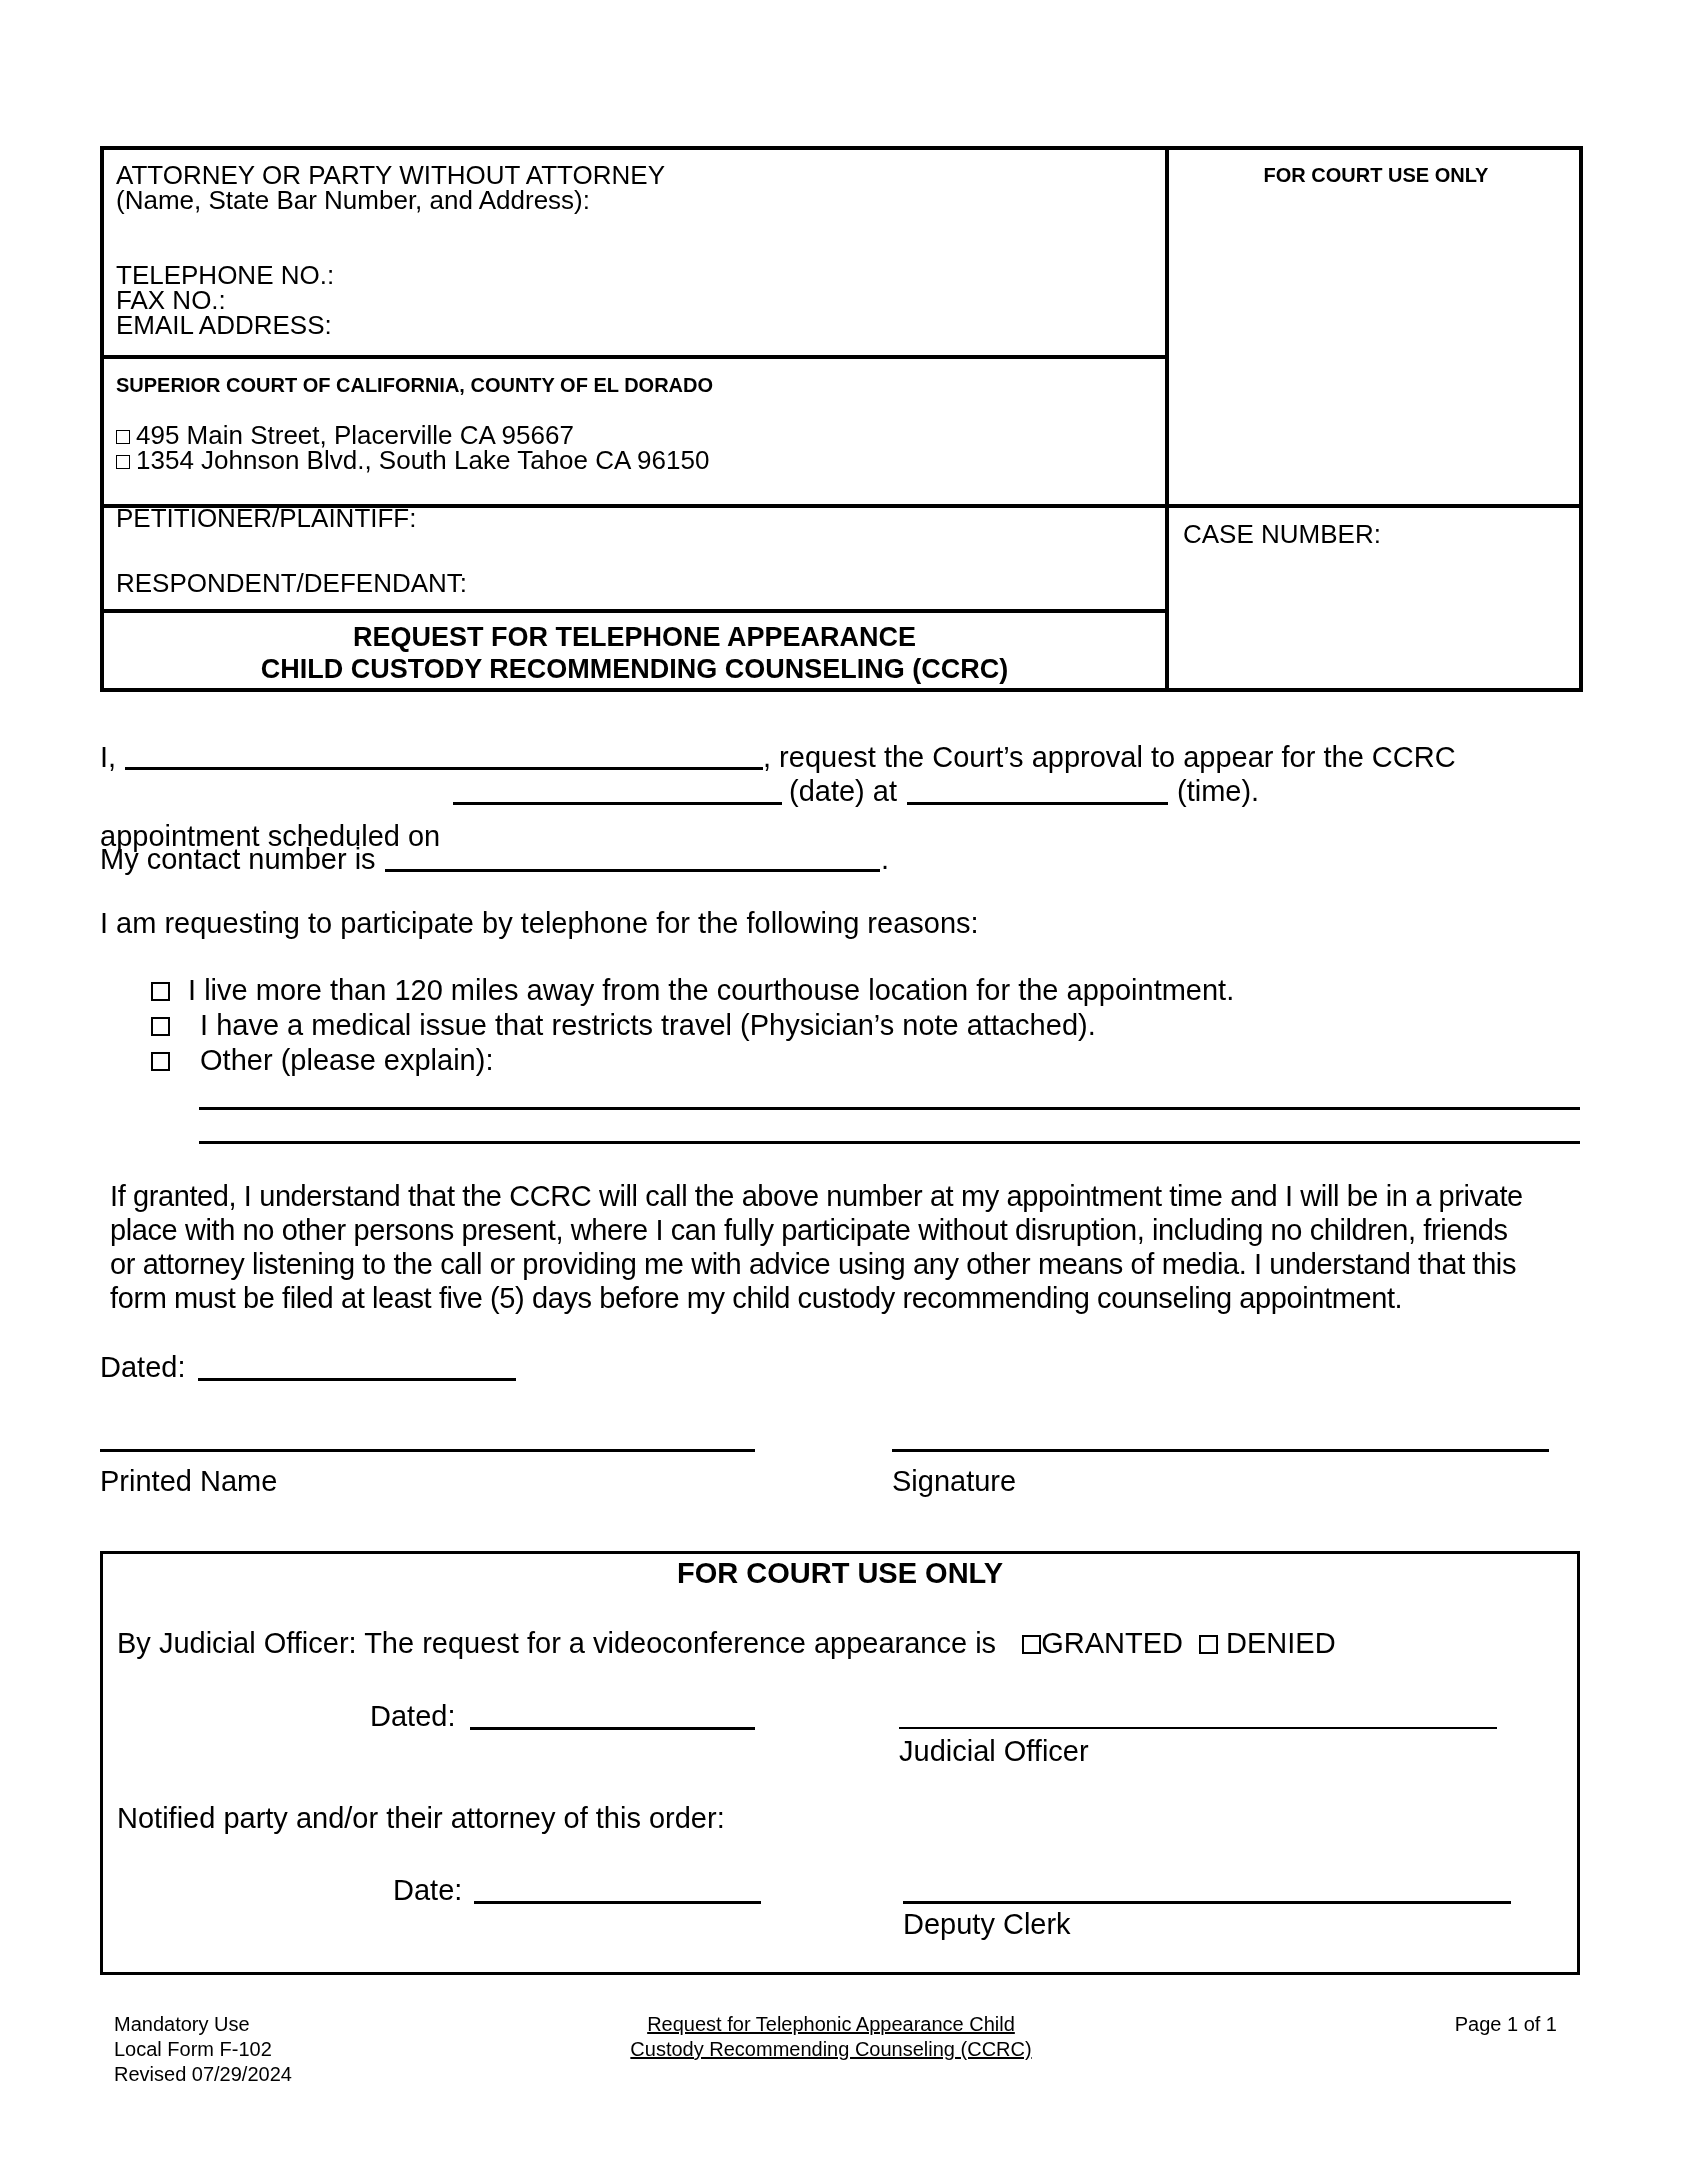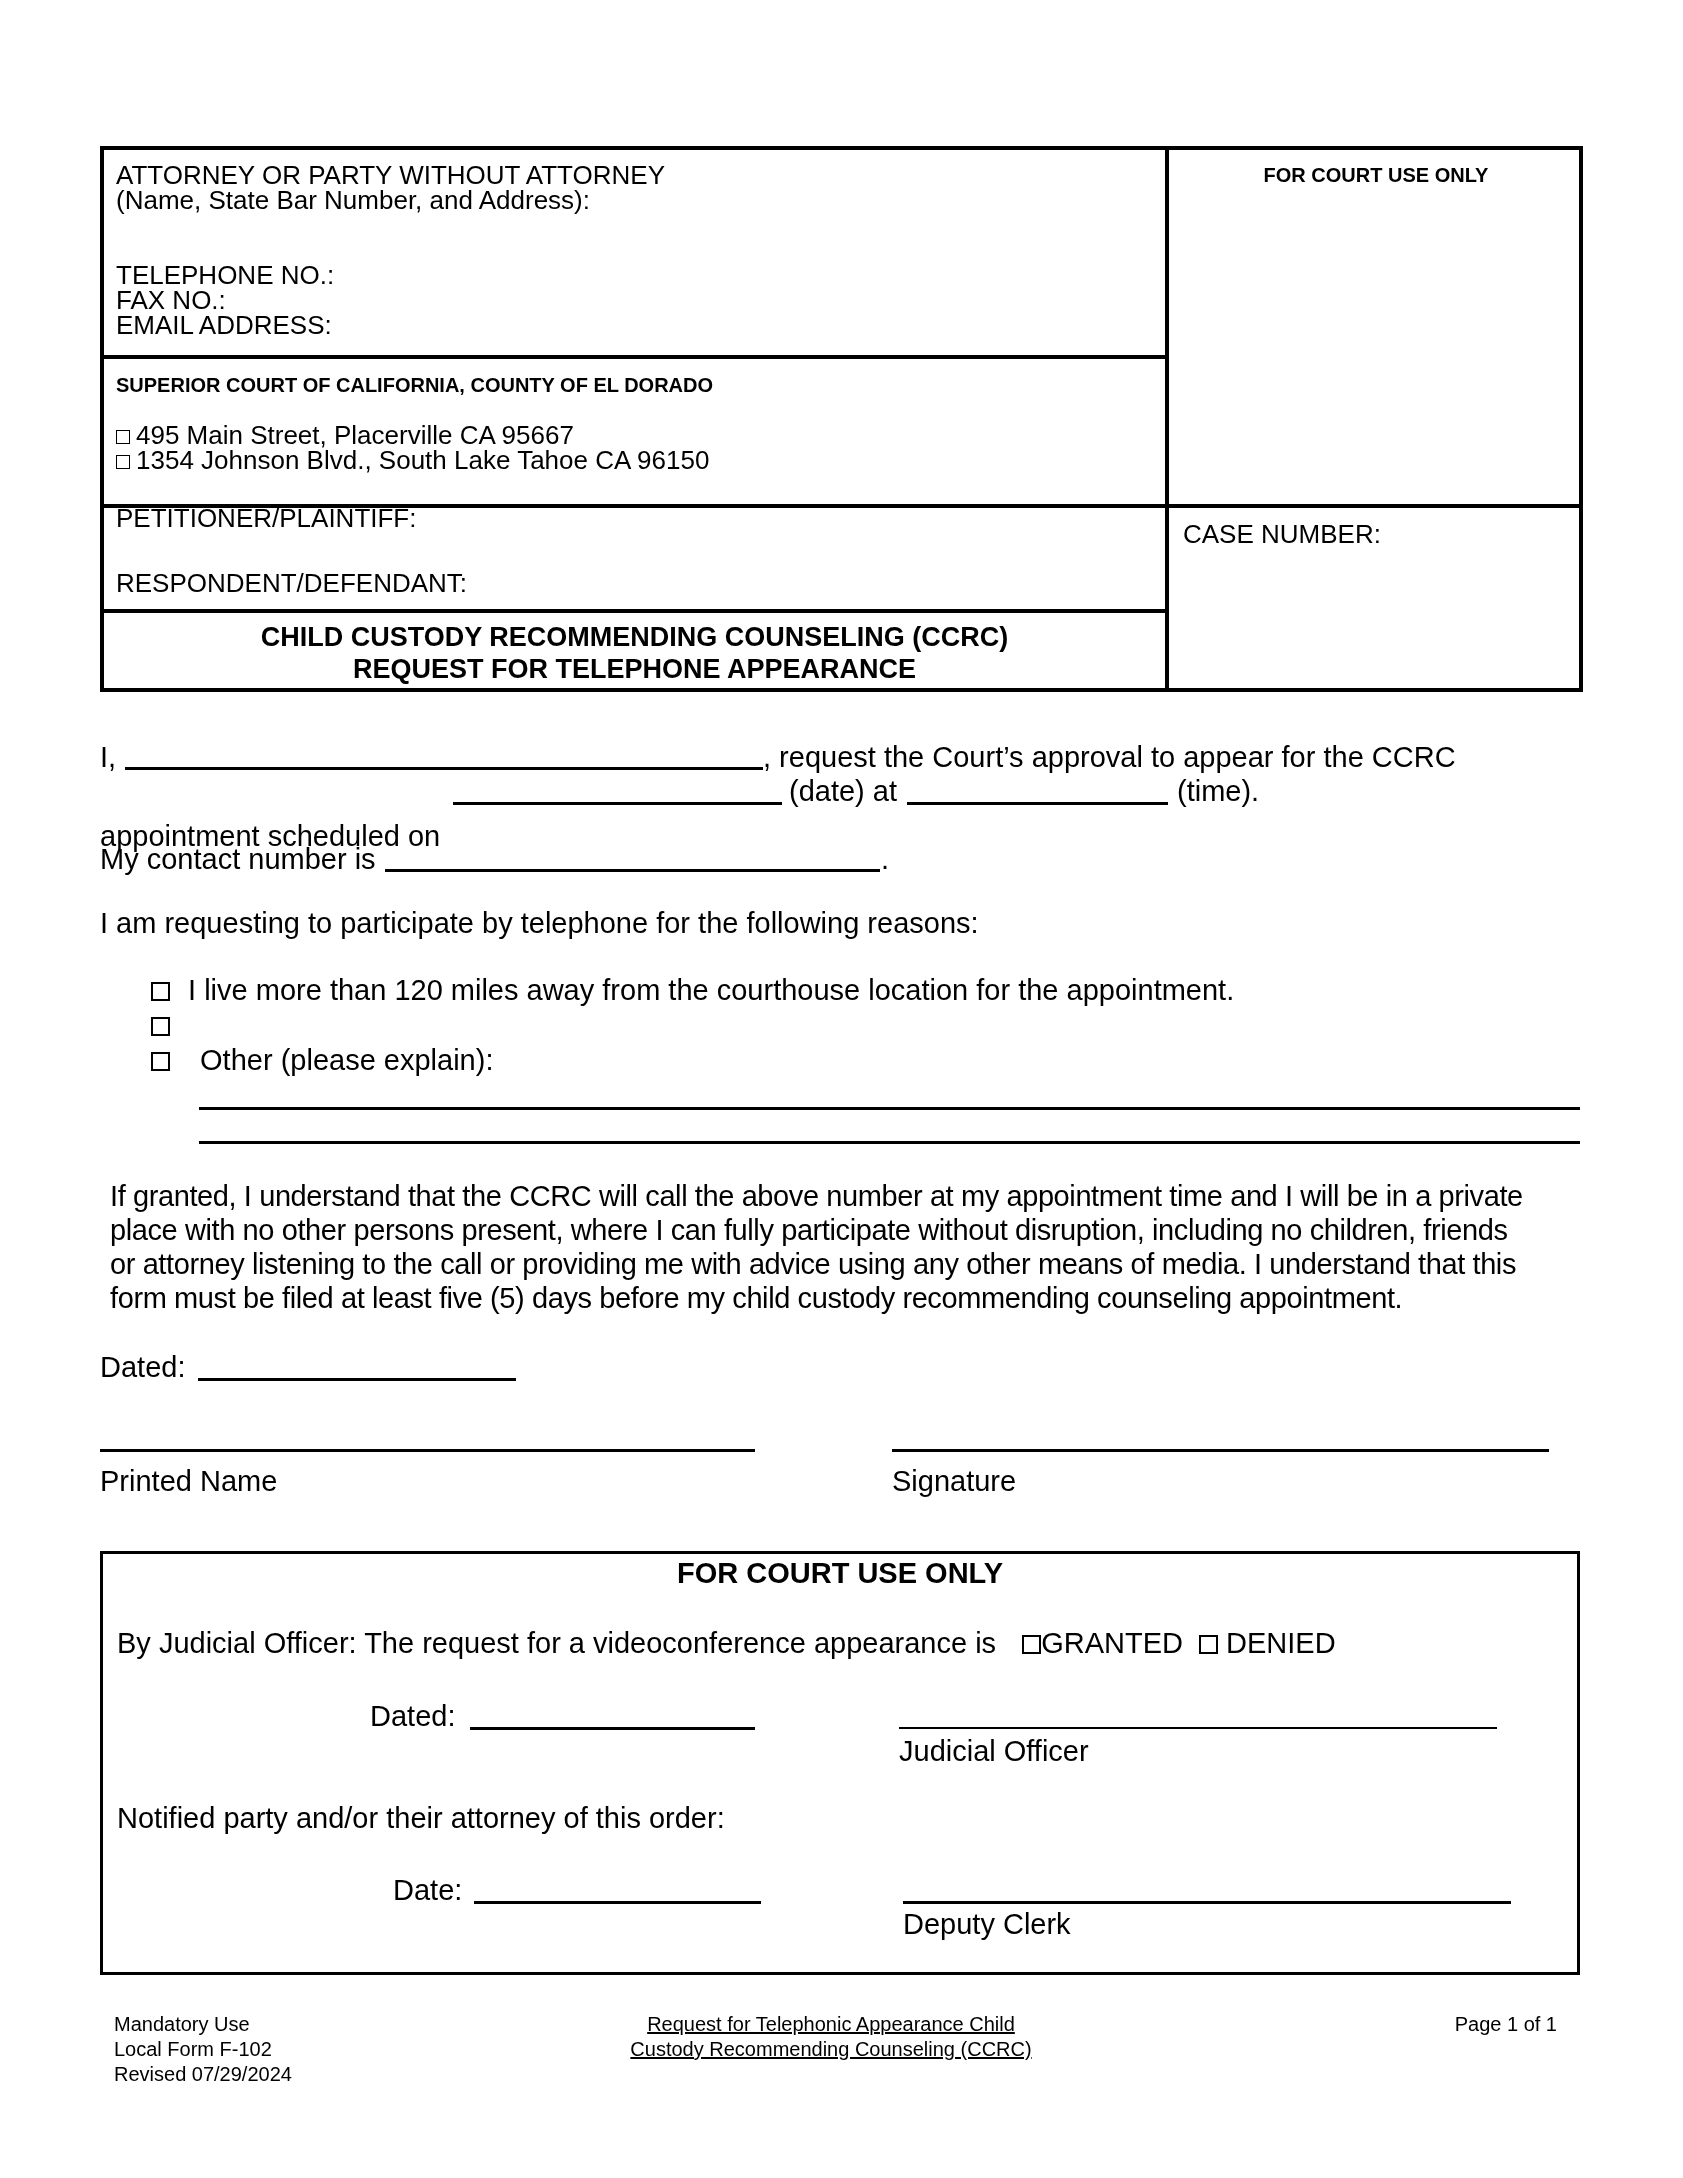--- a/index.html
+++ b/index.html
@@ -51,22 +51,22 @@
 </div>
 <div class="abs small" style="left:116px; top:448px;">
   <span class="cb-sm"></span><span>1354 Johnson Blvd., South Lake Tahoe CA 96150</span>
 </div>
 
 <div class="abs small" style="left:116px; top:506px;text-align:right;">PETITIONER/PLAINTIFF:</div>
 <div class="abs small" style="left:116px; top:571px;">RESPONDENT/DEFENDANT:</div>
 <div class="abs small" style="left:1183px; top:522px;">CASE NUMBER:</div>
 
 <div class="abs title" style="left:104px; width:1061px; top:621px;">
+  <div>REQUEST FOR TELEPHONE APPEARANCE</div>
   <div>CHILD CUSTODY RECOMMENDING COUNSELING (CCRC)</div>
-  <div>REQUEST FOR TELEPHONE APPEARANCE</div>
 </div>
 
 <div class="abs body" style="left:100px; top:740px;">
   <span>I,</span>
 </div>
 <div class="ul" style="left:125px; top:767px; width:638px;"></div>
 <div class="abs body" style="left:763px; top:740px;">, request the Court’s approval to appear for the CCRC</div>
 
 <div class="abs body" style="left:100px; top:819px;">appointment scheduled on</div>
 <div class="ul" style="left:453px; top:802px; width:329px;"></div>
@@ -79,20 +79,21 @@
 <div class="abs body" style="left:881px; top:842px;">.</div>
 
 <div class="abs body" style="left:100px; top:906px;">I am requesting to participate by telephone for the following reasons:</div>
 
 <div class="abs body" style="left:151px; top:973px;">
   <span class="cb"></span>
   <span style="margin-left:10px;">I live more than 120 miles away from the courthouse location for the appointment.</span>
 </div>
 <div class="abs body" style="left:151px; top:1008px;">
   <span class="cb"></span>
+  <span style="margin-left:22px;">I have a medical issue that restricts travel (Physician’s note attached).</span>
 </div>
 <div class="abs body" style="left:151px; top:1043px;">
   <span class="cb"></span>
   <span style="margin-left:22px;">Other (please explain):</span>
 </div>
 <div class="ul" style="left:199px; top:1107px; width:1381px;"></div>
 <div class="ul" style="left:199px; top:1141px; width:1381px;"></div>
 
 <div class="abs body" style="left:100px; top:1179px; letter-spacing:-0.4px;margin-left:10px;">
   <div>If granted, I understand that the CCRC will call the above number at my appointment time and I will be in a private</div>

